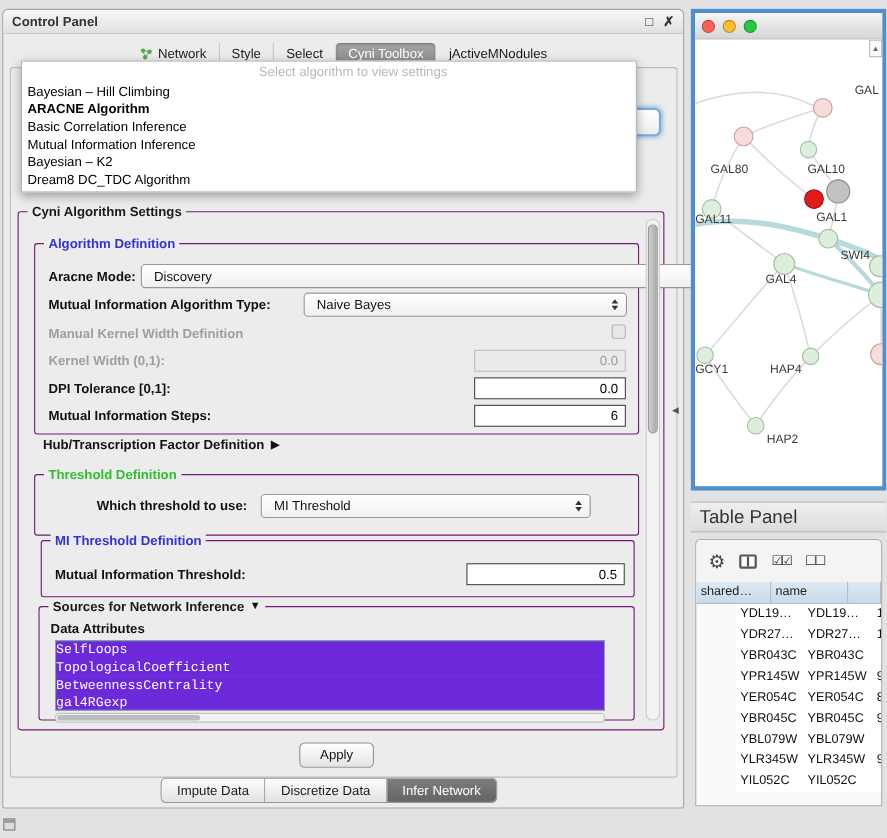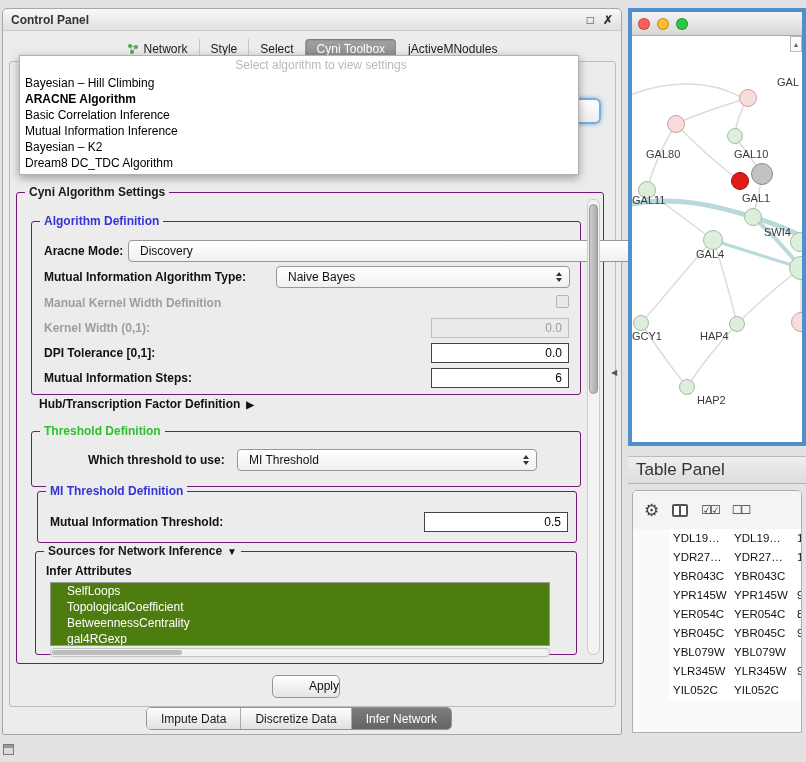--- a/index.html
+++ b/index.html
@@ -63,32 +63,32 @@
   .tfield.disabled { background:#eaeaea; border-color:#bfbfbf; color:#9b9b9b; }
 
   .checkbox { position:absolute; width:13px; height:13px; background:#e8e8e8;
     border:1px solid #b3b3b3; border-radius:2px; }
 
   .section-row { position:absolute; display:flex; align-items:center; gap:6px;
     font-size:12px; font-weight:bold; color:#111; }
   .tri-glyph { font-size:10px; color:#111; }
 
   .attr-list { position:absolute; background:#3c6fd2; border:1px solid #9a9a9a; overflow:hidden; }
-  .attr-item { height:16px; line-height:16px; font-size:12px; color:#fff; padding-left:16px;
-    background:#4d7c0f; white-space:nowrap; }
+  .attr-item { height:16px; line-height:16px; font-size:12px; color:#fff; padding-left:0;
+    background:#6d28d9; white-space:nowrap;font-family:Liberation Mono, monospace; }
 
   .hscroll { position:absolute; height:9px; background:#f1f1f1; border:1px solid #c4c4c4; border-radius:4px; }
   .hscroll .thumb { position:absolute; left:1px; top:1px; width:130px; height:5px; background:#bdbdbd; border-radius:3px; }
   .vscroll { position:absolute; width:13px; background:#f3f3f3; border:1px solid #cccccc; border-radius:6px; }
   .vscroll .thumb { position:absolute; left:1px; width:9px; background:linear-gradient(90deg,#cfcfcf,#a9a9a9);
     border:1px solid #979797; border-radius:5px; }
 
   .apply-btn { position:absolute; left:262px; top:613px; width:68px; height:23px;
     background:linear-gradient(#ffffff,#e4e4e4); border:1px solid #969696; border-radius:5px;
-    font-size:12px; color:#111; text-align:right; line-height:21px; }
+    font-size:12px; color:#111; text-align:center; line-height:21px; }
 
   .segmented { position:absolute; top:698px; left:143px; display:flex; height:23px;
     border:1px solid #949494; border-radius:5px; overflow:hidden; background:#fff; }
   .segment { display:flex; align-items:center; justify-content:center; font-size:12px; color:#1a1a1a;
     background:linear-gradient(#fdfdfd,#e2e2e2); border-left:1px solid #a8a8a8; padding:0 14px; }
   .segment:first-child { border-left:none; }
   .segment.active { background:linear-gradient(#7d7d7d,#646464); color:#fff; }
 
   
   .net-window { position:absolute; left:628px; top:8px; width:178px; height:438px;
@@ -233,21 +233,21 @@
           <span class="grp-title blue">MI Threshold Definition</span>
           <span class="row-label" style="top:23px;">Mutual Information Threshold:</span>
           <span class="tfield" style="left:386px; top:20px; width:144px;">0.5</span>
         </div>
 
         <div class="grp" style="left:18px; top:358px; width:542px; height:104px;">
           <span class="grp-title" style="display:flex; align-items:center; gap:5px;">
             <span>Sources for Network Inference</span>
             <span class="tri-glyph">▼</span>
           </span>
-          <span class="row-label" style="left:10px; top:12px;">Infer Attributes</span>
+          <span class="row-label" style="left:10px; top:12px;">Data Attributes</span>
           <div class="attr-list" style="left:14px; top:30px; width:500px; height:64px;">
             <div class="attr-item">SelfLoops</div>
             <div class="attr-item">TopologicalCoefficient</div>
             <div class="attr-item">BetweennessCentrality</div>
             <div class="attr-item">gal4RGexp</div>
           </div>
           <div class="hscroll" style="left:14px; top:96px; width:500px;">
             <span class="thumb"></span>
           </div>
         </div>
@@ -346,20 +346,25 @@
     <div class="tp-titlebar">
       <span class="tp-title">Table Panel</span>
     </div>
     <div class="tp-body">
       <div class="tp-toolbar">
         <span class="gear-glyph">⚙</span>
         <span class="cols-icon"></span>
         <span class="checks-glyph">☑☑</span>
         <span class="checks-glyph">☐☐</span>
       </div>
+      <div class="tbl-header">
+        <span class="th c1">shared…</span>
+        <span class="th c2">name</span>
+        <span class="th c3"></span>
+      </div>
       <div>
         <div class="tr">
             <span class="td c1">YDL19…</span>
             <span class="td c2">YDL19…</span>
             <span class="td c3">13</span>
           </div>
         <div class="tr">
             <span class="td c1">YDR27…</span>
             <span class="td c2">YDR27…</span>
             <span class="td c3">12</span>

